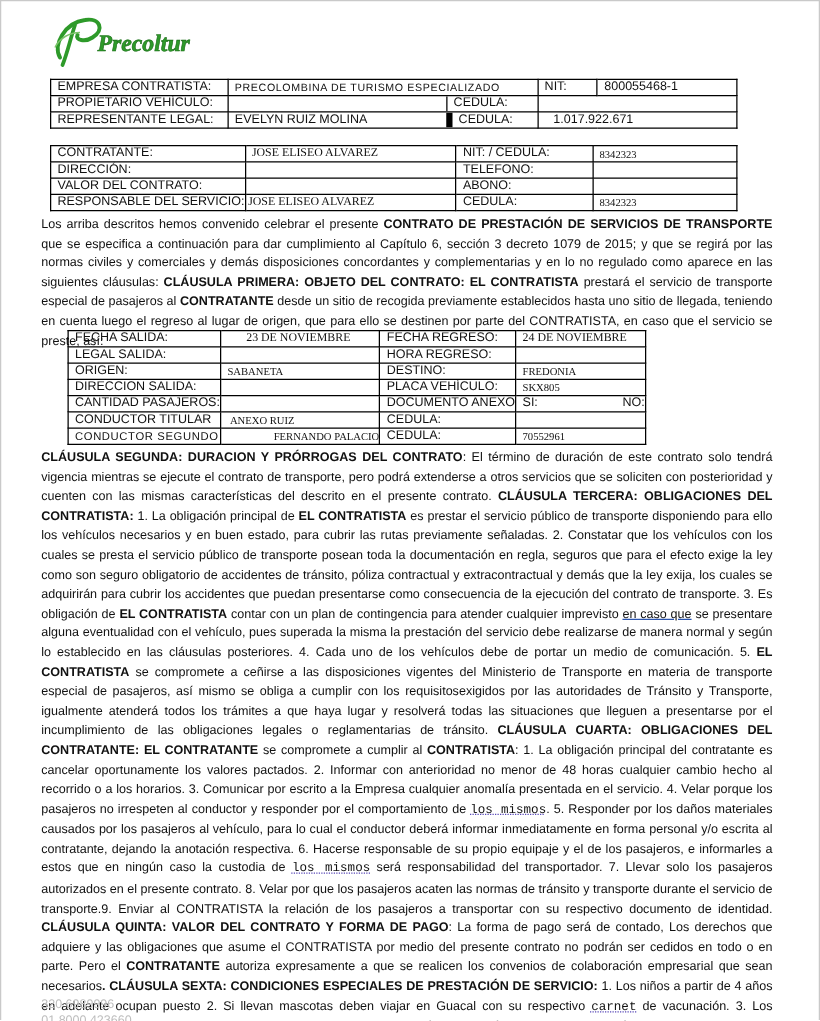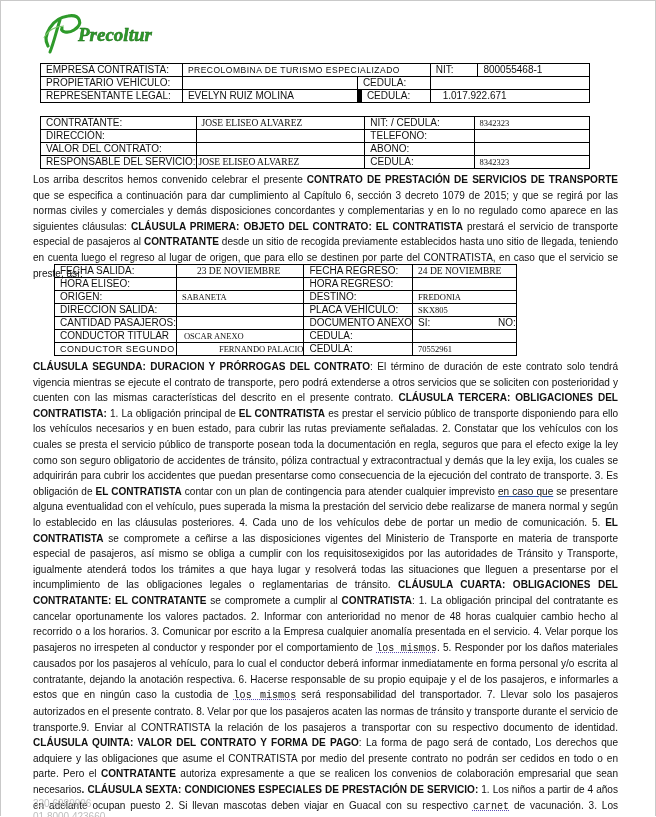--- a/index.html
+++ b/index.html
@@ -125,21 +125,21 @@
       <col style="width:122px">
     </colgroup>
   <tbody>
       <tr>
     <td>FECHA SALIDA:</td>
     <td class="serif" style="padding-left:20px">23 DE NOVIEMBRE</td>
     <td>FECHA REGRESO:</td>
     <td class="serif">24 DE NOVIEMBRE</td>
   </tr>
   <tr>
-    <td>HORA ELISEO:</td>
+    <td>LEGAL SALIDA:</td>
     <td></td>
     <td>HORA REGRESO:</td>
     <td></td>
   </tr>
   <tr>
     <td>ORIGEN:</td>
     <td class="serif-s">SABANETA</td>
     <td>DESTINO:</td>
     <td class="serif-s">FREDONIA</td>
   </tr>
@@ -152,21 +152,21 @@
   <tr>
     <td>CANTIDAD PASAJEROS:</td>
     <td></td>
     <td>DOCUMENTO ANEXO</td>
     <td>
       <span style="display:inline-block;width:80px">SI:</span><span>NO:</span>
     </td>
   </tr>
   <tr>
     <td>CONDUCTOR TITULAR</td>
-    <td class="serif-s" style="padding-left:7px">OSCAR ANEXO</td>
+    <td class="serif-s" style="padding-left:7px">ANEXO RUIZ</td>
     <td>CEDULA:</td>
     <td></td>
   </tr>
   <tr>
     <td class="spaced" style="font-size:9px">CONDUCTOR SEGUNDO</td>
     <td class="serif-s" style="padding-left:42px">FERNANDO PALACIO</td>
     <td>CEDULA:</td>
     <td class="serif-s">70552961</td>
   </tr>
 </tbody>

